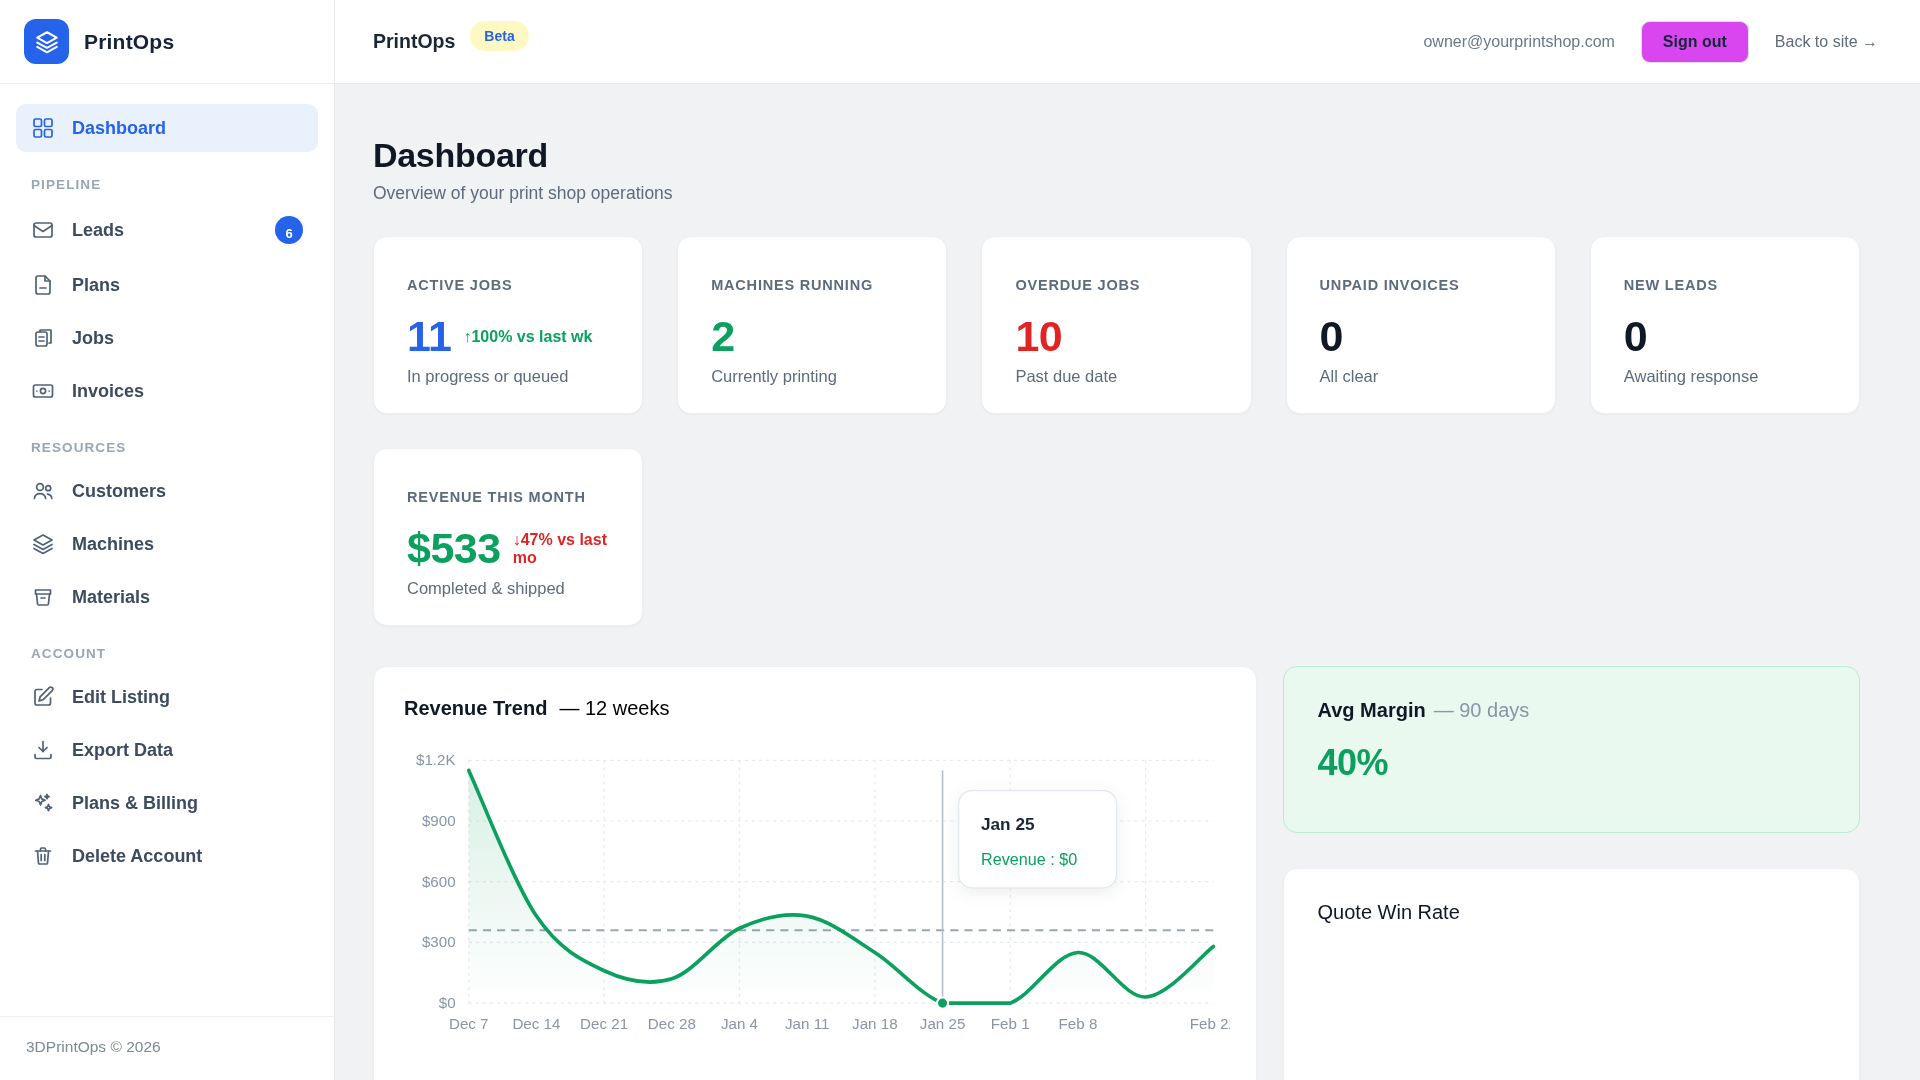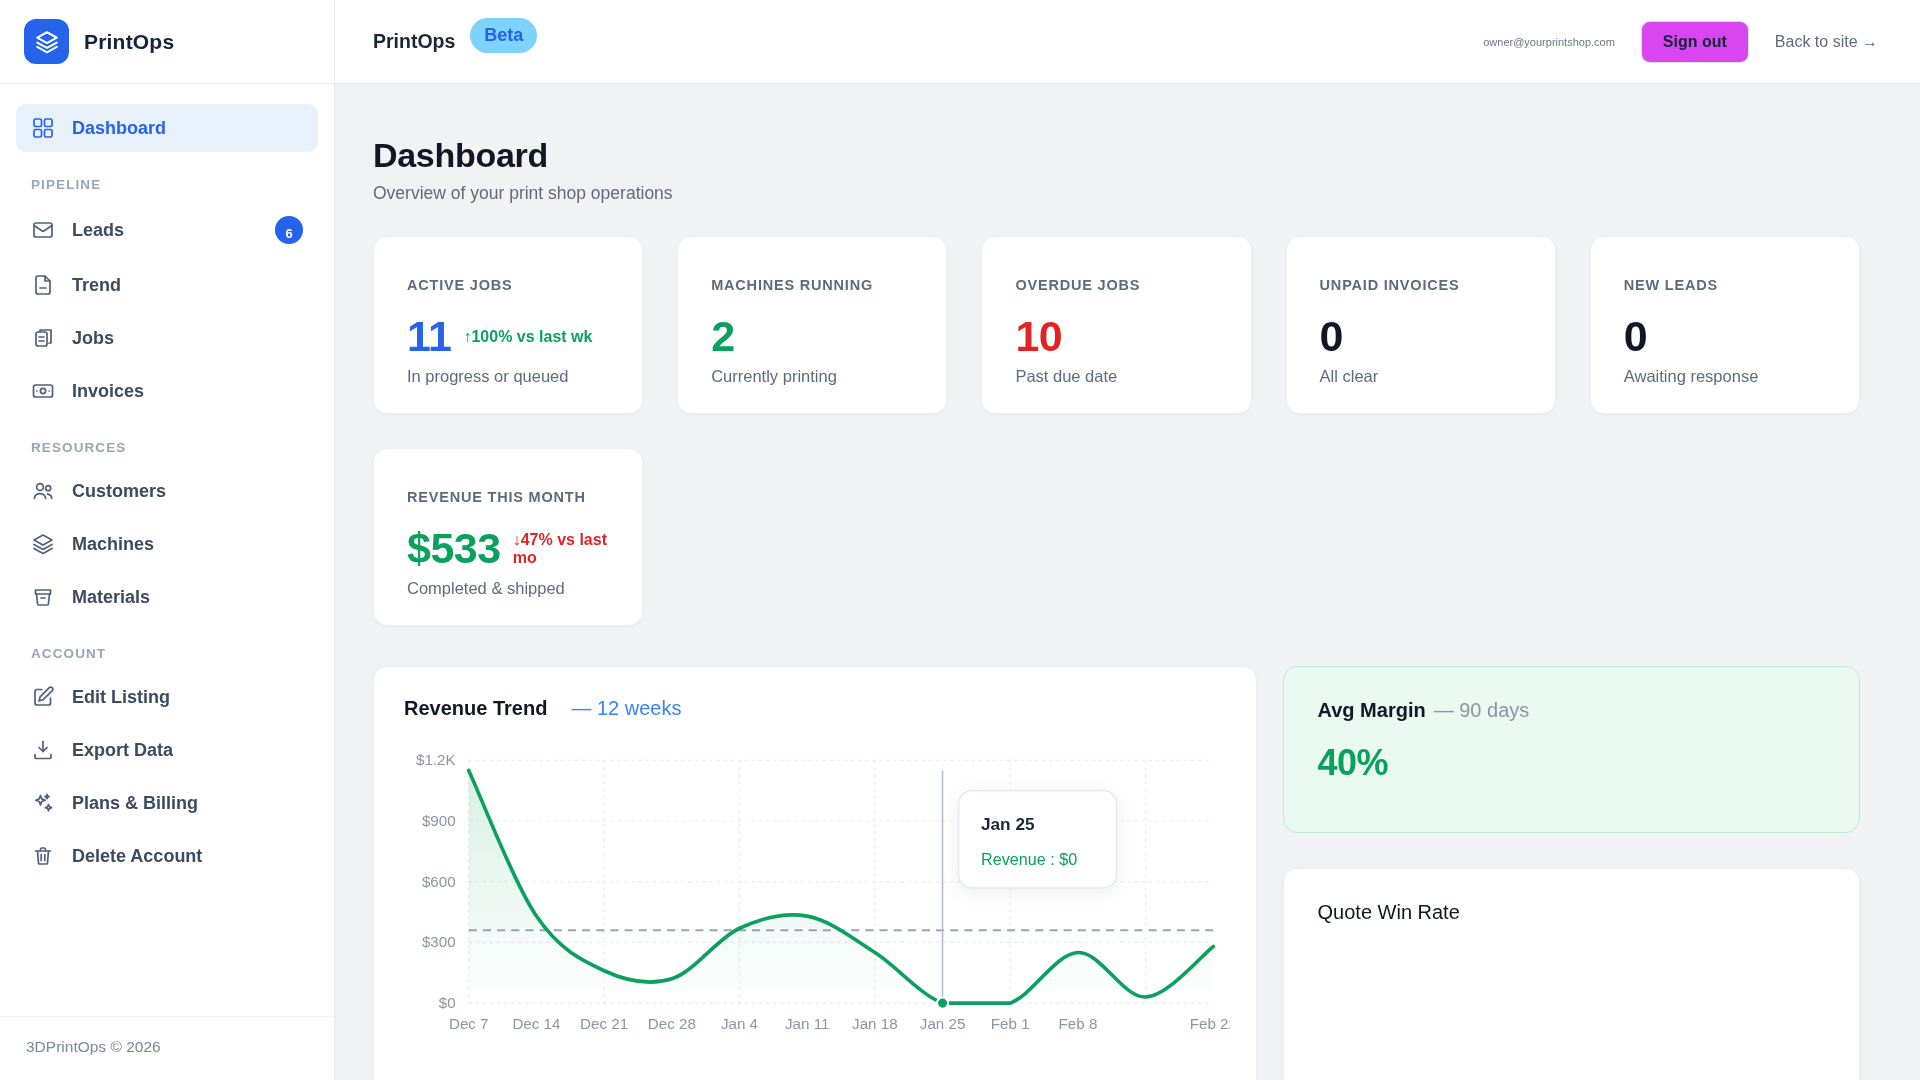--- a/index.html
+++ b/index.html
@@ -54,26 +54,26 @@
 
   
   .main-col { flex: 1; display: flex; flex-direction: column; min-width: 0; }
   .topbar {
     height: 84px; min-height: 84px; background: #fff;
     border-bottom: 1px solid #e7e9ec;
     display: flex; align-items: center; padding: 0 42px 0 38px;
   }
   .topbar-brand { font-size: 19.5px; font-weight: 600; color: #1b2637; }
   .beta-pill {
-    margin-left: 15px; background: #7dd3fc; color: #2563eb;
-    font-size: 18px; font-weight: 700; padding: 7px 14px; border-radius: 999px;
+    margin-left: 15px; background: #fef9c3; color: #2563eb;
+    font-size: 14px; font-weight: 700; padding: 7px 14px; border-radius: 999px;
     position: relative; top: -6px;
   }
   .topbar-right { margin-left: auto; display: flex; align-items: center; gap: 26px; }
-  .topbar-email { color: #6b7787; font-size: 11px; }
+  .topbar-email { color: #6b7787; font-size: 16px; }
   .signout-btn {
     background: #d946ef; border: 1px solid #d8dee6; border-radius: 9px;
     padding: 11px 21px; font-size: 16px; font-weight: 700; color: #16233b;
     cursor: pointer; font-family: inherit;
   }
   .back-link { color: #5f6b7c; font-size: 16px; text-decoration: none; cursor: pointer; }
 
   .content { padding: 30px 60px 0 38px; flex: 1; overflow: hidden; }
   .page-title { font-size: 34px; font-weight: 800; color: #101826; margin: 22px 0 8px; letter-spacing: -.3px; }
   .page-subtitle { font-size: 17.5px; color: #5f6b7c; margin-bottom: 32px; }
@@ -94,21 +94,21 @@
   .stat-sub { margin-top: 9px; font-size: 16.5px; color: #5f6b7c; }
 
   
   .bottom-grid { display: grid; grid-template-columns: 1.53fr 1fr; gap: 26px; margin-top: 40px; align-items: start; }
   .chart-card {
     background: #fff; border: 1px solid #edeff2; border-radius: 14px;
     padding: 30px 26px 20px 30px; height: 480px;
     box-shadow: 0 1px 2px rgba(16,24,40,.04);
   }
   .chart-title { font-size: 20px; font-weight: 800; color: #101826; }
-  .chart-title .sub { color: #3b82f6; font-weight: 400; margin-left: 24px; }
+  .chart-title .sub { color: #000000; font-weight: 400; margin-left: 12px; }
   .chart-wrap { margin-top: 14px; }
   svg.chart { width: 100%; height: auto; display: block; }
   .ylab, .xlab { font-size: 15px; fill: #8a95a5; font-family: "Liberation Sans", sans-serif; }
   .grid-line { stroke: #e7eaee; stroke-dasharray: 3 4; stroke-width: 1.2; }
   .avg-line { stroke: #9aa6b4; stroke-width: 2.2; stroke-dasharray: 8 6; }
   .marker-line { stroke: #b3bcc7; stroke-width: 1.5; }
   .rev-line { fill: none; stroke: #0ca05f; stroke-width: 3.6; stroke-linecap: round; }
   .dot { fill: #0ca05f; stroke: #fff; stroke-width: 2; }
   .tip-box { fill: #fff; stroke: #e3e8ee; stroke-width: 1.2; filter: drop-shadow(0 4px 8px rgba(16,24,40,.08)); }
   .tip-title { font-size: 17px; fill: #1b2637; font-weight: 600; font-family: "Liberation Sans", sans-serif; }
@@ -167,21 +167,21 @@
         <span class="nav-badge">6</span>
       </div>
       <div class="nav-item">
         <span class="ic">
           <svg width="24" height="24" viewBox="0 0 24 24" fill="none" stroke="currentColor" stroke-width="1.7" stroke-linecap="round" stroke-linejoin="round">
             <path d="M14 3H7a2 2 0 0 0-2 2v14a2 2 0 0 0 2 2h10a2 2 0 0 0 2-2V8z"></path>
             <path d="M14 3v5h5"></path>
             <path d="M9 15h6"></path>
           </svg>
         </span>
-        <span>Trend</span>
+        <span>Plans</span>
       </div>
       <div class="nav-item">
         <span class="ic">
           <svg width="24" height="24" viewBox="0 0 24 24" fill="none" stroke="currentColor" stroke-width="1.7" stroke-linecap="round" stroke-linejoin="round">
             <rect x="5" y="6" width="11" height="14" rx="2"></rect>
             <path d="M9 6V4h11v13h-2"></path>
             <path d="M8 11h5M8 15h5"></path>
           </svg>
         </span>
         <span>Jobs</span>

